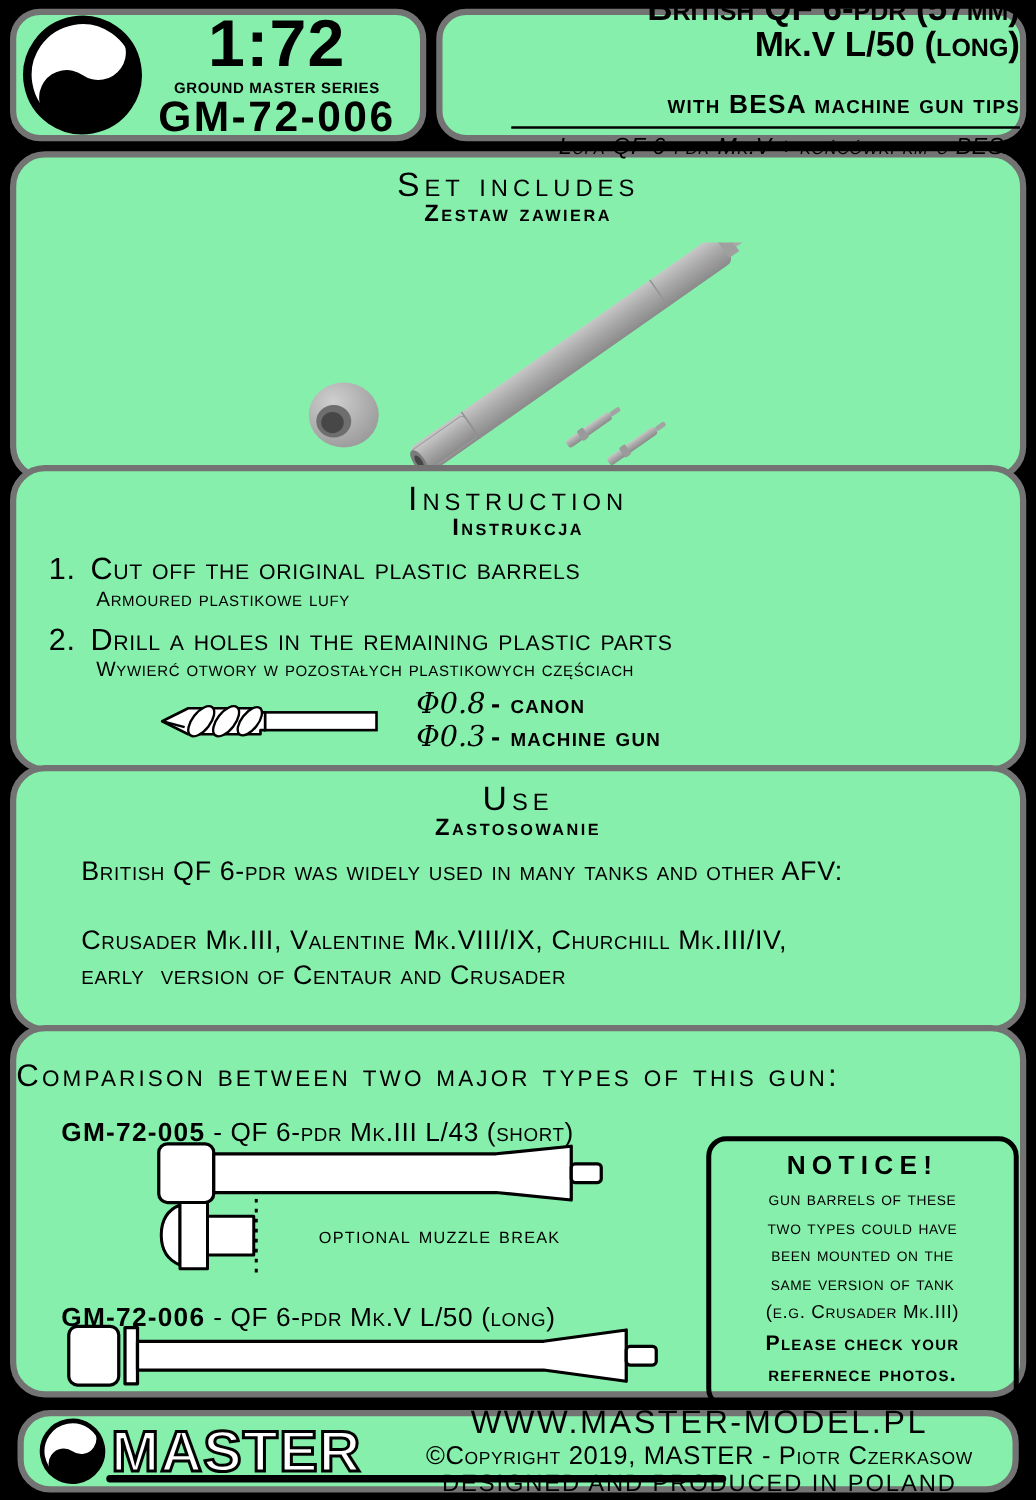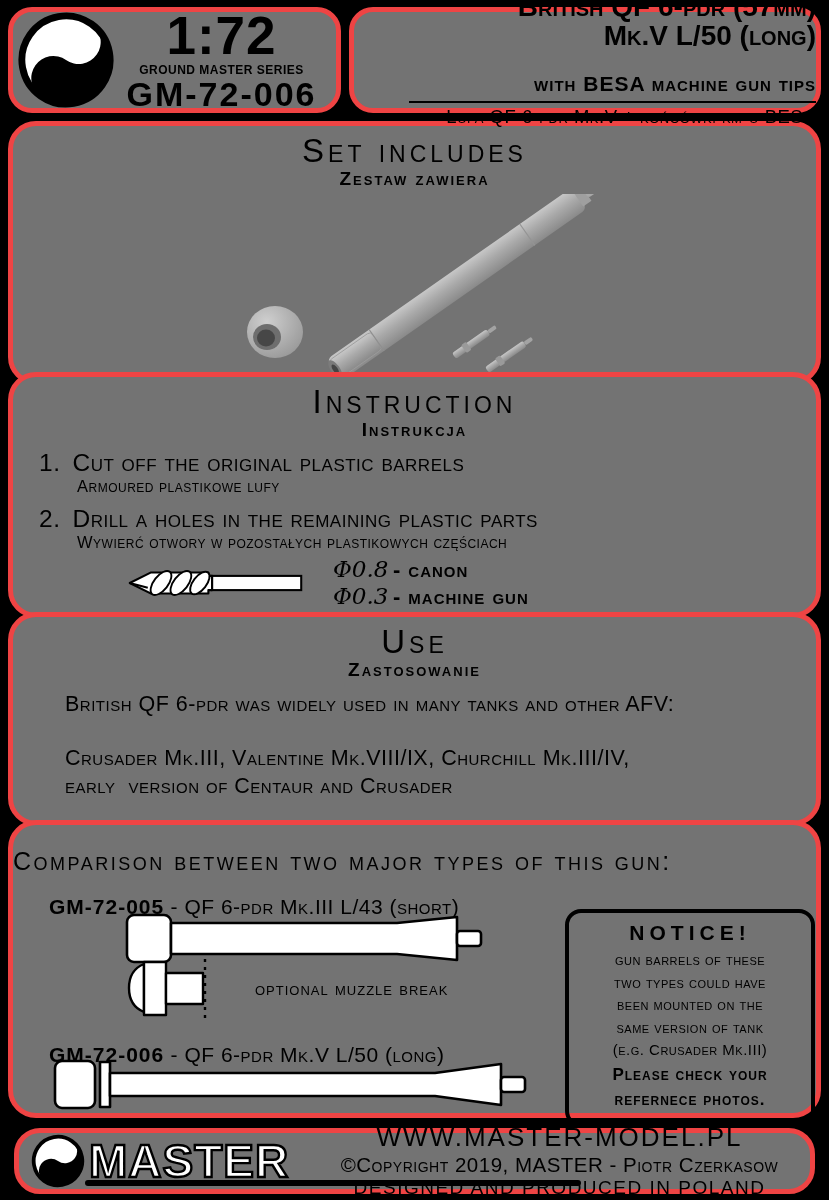--- a/index.html
+++ b/index.html
@@ -1,44 +1,44 @@
 <!DOCTYPE html>
 <html><head>
 <meta charset="utf-8">
 <style>
   html,body{margin:0;padding:0;}
   body{
     width:829px;height:1200px;background:#000;position:relative;overflow:hidden;
     font-family:"Liberation Sans",sans-serif;color:#000;
   }
   .panel{
-    position:absolute;left:8px;width:813px;background:#737373;
-    border:5px solid #ef4444;border-radius:28px;box-sizing:border-box;
+    position:absolute;left:8px;width:813px;background:#86efac;
+    border:5px solid #737373;border-radius:28px;box-sizing:border-box;
   }
   .sc{font-variant:small-caps;}
   
   .hdr-left{left:8px;top:7px;width:333px;height:106px;border-radius:24px;
     display:flex;align-items:center;z-index:10;}
   .hdr-left .logo{width:98px;height:98px;margin-left:4px;flex:0 0 auto;}
   .brandcol{flex:1;text-align:center;line-height:1;padding-right:8px;}
   .scale{font-size:53px;font-weight:700;letter-spacing:1px;}
   .series{font-size:12px;font-weight:700;letter-spacing:.5px;margin-top:2px;}
   .code{font-size:34px;font-weight:700;letter-spacing:2px;margin-top:1px;}
   .hdr-right{left:349px;top:7px;width:472px;height:106px;border-radius:24px;
     display:flex;flex-direction:column;align-items:flex-end;justify-content:center;z-index:10;}
   .t1{font-size:28px;font-weight:700;line-height:1.04;}
   .t3{font-size:21px;font-weight:700;margin-top:22px;letter-spacing:1px;}
   .hr{width:88%;border-top:2.5px solid #000;margin:5px 0 3px;}
-  .t4{font-size:18.5px;letter-spacing:.5px;}
+  .t4{font-size:18.5px;letter-spacing:.5px;font-style:italic;}
   
   .sec-set{top:121px;height:264px;z-index:1;}
   .sec-ins{top:372px;height:246px;z-index:2;}
   .sec-use{top:612px;height:214px;z-index:3;}
   .sec-cmp{top:820px;height:298px;z-index:4;}
-  .h1{text-align:center;font-size:33px;letter-spacing:4px;margin-top:8px;line-height:1.05;}
+  .h1{text-align:center;font-size:27px;letter-spacing:4px;margin-top:8px;line-height:1.05;}
   .h2{text-align:center;font-size:19px;font-weight:700;letter-spacing:2px;line-height:1.05;}
   .render{position:absolute;left:0;top:68px;width:803px;height:190px;}
   
   .step{margin:9px 0 0 26px;font-size:24.5px;line-height:1.12;letter-spacing:.5px;}
   .step .n{margin-right:12px;}
   .pl{margin:1px 0 0 64px;font-size:16.5px;line-height:1.15;letter-spacing:.5px;}
   .drillrow{display:flex;align-items:center;margin:4px 0 0 112px;}
   .drill-svg{width:180px;height:36px;flex:0 0 auto;}
   .dlabels{margin-left:28px;line-height:1.15;}
   .phi{font-family:"DejaVu Serif",serif;font-style:italic;font-size:23px;}

